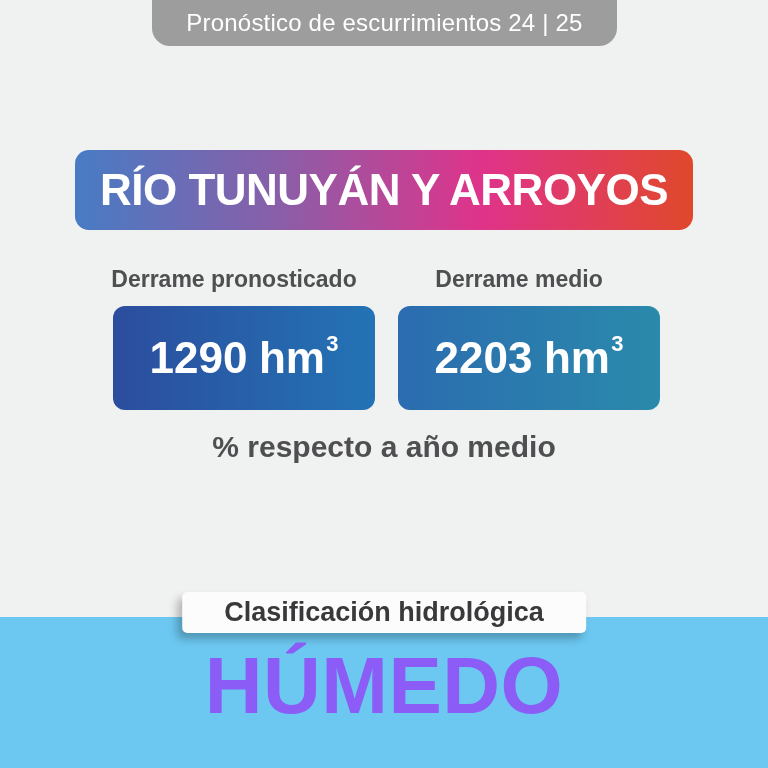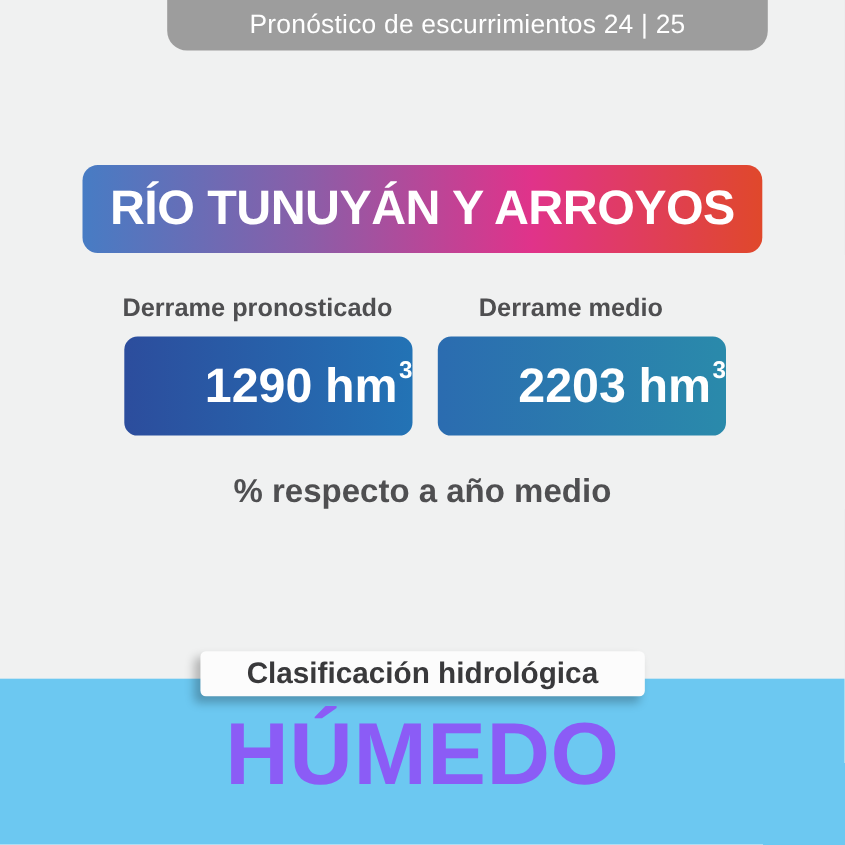--- a/index.html
+++ b/index.html
@@ -9,21 +9,21 @@
     width: 768px;
     height: 768px;
     background: #f0f1f1;
     overflow: hidden;
     font-family: "Liberation Sans", sans-serif;
   }
   
   .header-badge {
     position: absolute;
     left: 152px; top: 0;
-    width: 546px; height: 46px;
+    width: 465px; height: 46px;
     background: #9d9d9d;
     border-radius: 0 0 18px 18px;
     display: flex; align-items: center; justify-content: center;
     color: #ffffff;
     font-size: 24px;
     font-weight: 400;
     letter-spacing: 0.2px;
   }
   
   .title-banner {
@@ -49,23 +49,23 @@
   .metric.first  { left: 93px; }
   .metric.second { left: 378px; }
   .metric-label {
     font-size: 23px;
     font-weight: 700;
     color: #4f4f51;
     margin-bottom: 13px;
     white-space: nowrap;
   }
   .metric-value-box {
-    height: 90px;
+    height: 104px;
     border-radius: 12px;
-    display: flex; align-items: center; justify-content: flex-end;
+    display: flex; align-items: center; justify-content: center;
     color: #ffffff;
     font-size: 44px;
     font-weight: 700;
     white-space: nowrap;
     margin-left: 20px;
   }
   .metric.first  .metric-value-box { background: linear-gradient(90deg, #2c4d9d 0%, #2373b5 100%); }
   .metric.second .metric-value-box { background: linear-gradient(90deg, #2b6cb0 0%, #2a8aab 100%); }
   .metric-unit { margin-left: 0.26em; }
   .metric-value-box sup {

